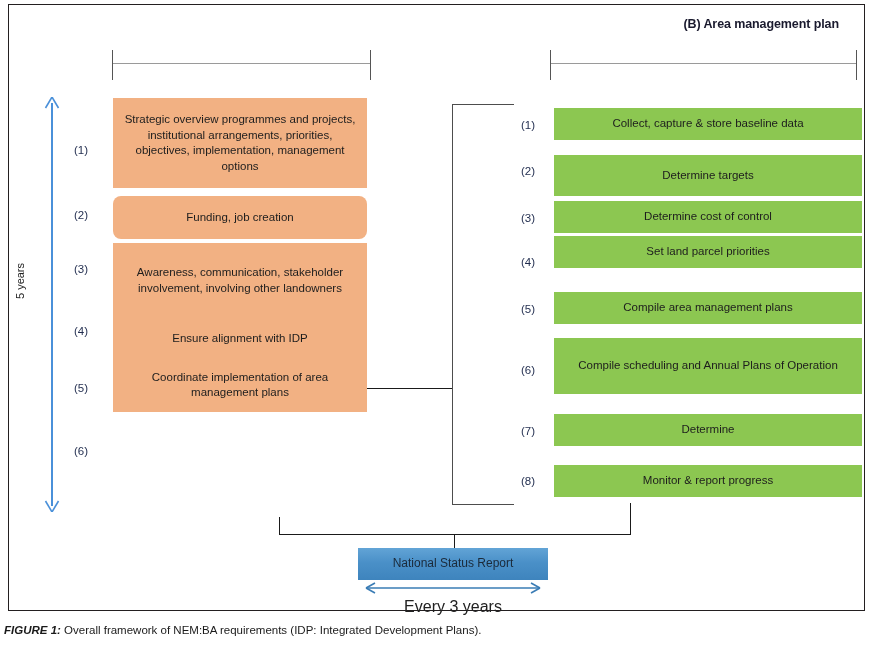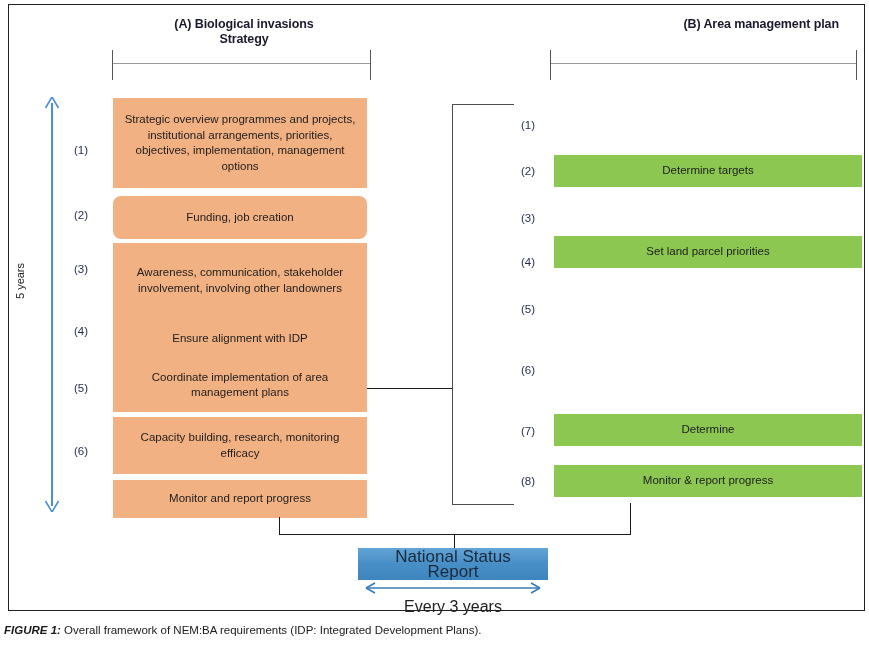--- a/index.html
+++ b/index.html
@@ -109,21 +109,21 @@
     color:#1d1d1d;
     padding:16px 10px;
     box-sizing:border-box;
   }
   .proc-box.orange{ background:#f2b183; left:104px; width:254px; }
   .proc-box.green{  background:#8cc751; left:545px; width:308px; }
   .proc-box.blue{
     background:linear-gradient(180deg,#62a4d6 0%,#4a90c8 45%,#3e84bd 100%);
     left:349px; width:190px;
     color:#1b2a3a;
-    font-size:17px;
+    font-size:12px;
   }
 
   
   #mid-bracket{
     position:absolute;
     left:443px; top:99px;
     width:62px; height:401px;
     border-top:1.2px solid #4d4d4d;
     border-left:1.2px solid #4d4d4d;
     border-bottom:1.2px solid #4d4d4d;
@@ -186,24 +186,20 @@
   }
   #caption b{font-weight:bold;font-style:italic;}
 </style>
 </head>
 <body>
 
 <div id="page">
 
   <div id="figure-frame">
 
-    <div id="heading-a" class="col-heading">
-      <div>(A) Biological invasions</div>
-      <div>Strategy</div>
-    </div>
 
     <div id="heading-b" class="col-heading">
       <div>(B) Area management plan</div>
     </div>
 
     <div id="bracket-a" class="span-bracket">
       <div class="rule"></div>
     </div>
     <div id="bracket-b" class="span-bracket">
       <div class="rule"></div>
@@ -231,37 +227,39 @@
     <div class="step-num step-num-left" style="top:258px">(3)</div>
     <div class="step-num step-num-left" style="top:320px">(4)</div>
     <div class="step-num step-num-left" style="top:377px">(5)</div>
     <div class="step-num step-num-left" style="top:440px">(6)</div>
 
     <div class="proc-box orange" style="top:93px;  height:90px;">Strategic overview programmes and projects, institutional arrangements, priorities, objectives, implementation, management options</div>
     <div class="proc-box orange" style="top:191px; height:43px;border-radius:8px;">Funding, job creation</div>
     <div class="proc-box orange" style="top:238px; height:75px;">Awareness, communication, stakeholder involvement, involving other landowners</div>
     <div class="proc-box orange" style="top:310px; height:47px;">Ensure alignment with IDP</div>
     <div class="proc-box orange" style="top:353px; height:54px;">Coordinate implementation of area management plans</div>
-    <div class="proc-box orange" style="top:412px; height:57px;">Capacity building, research, monitoring efficacy</div>
-    <div class="proc-box orange" style="top:475px; height:38px;">Monitor and report progress</div>
 
     <div id="mid-bracket-stem"></div>
     <div id="mid-bracket"></div>
 
     <div class="step-num step-num-right" style="top:114px">(1)</div>
     <div class="step-num step-num-right" style="top:160px">(2)</div>
     <div class="step-num step-num-right" style="top:207px">(3)</div>
     <div class="step-num step-num-right" style="top:251px">(4)</div>
     <div class="step-num step-num-right" style="top:298px">(5)</div>
     <div class="step-num step-num-right" style="top:359px">(6)</div>
     <div class="step-num step-num-right" style="top:420px">(7)</div>
     <div class="step-num step-num-right" style="top:470px">(8)</div>
 
-    <div class="proc-box green" style="top:150px; height:32px;">Determine targets</div>
+    <div class="proc-box green" style="top:103px; height:31px;">Collect, capture &amp; store baseline data</div>
+    <div class="proc-box green" style="top:150px; height:41px;">Determine targets</div>
+    <div class="proc-box green" style="top:196px; height:31px;">Determine cost of control</div>
     <div class="proc-box green" style="top:231px; height:31px;">Set land parcel priorities</div>
+    <div class="proc-box green" style="top:287px; height:31px;">Compile area management plans</div>
+    <div class="proc-box green" style="top:333px; height:56px;">Compile scheduling and Annual Plans of Operation</div>
     <div class="proc-box green" style="top:409px; height:32px;">Determine</div>
     <div class="proc-box green" style="top:460px; height:32px;">Monitor &amp; report progress</div>
 
     <div id="right-riser"></div>
     <div id="bottom-bracket"></div>
     <div id="bottom-bracket-drop"></div>
 
     <div class="proc-box blue" style="top:543px; height:27px;">National Status Report</div>
 
     <div id="every3-arrow">

